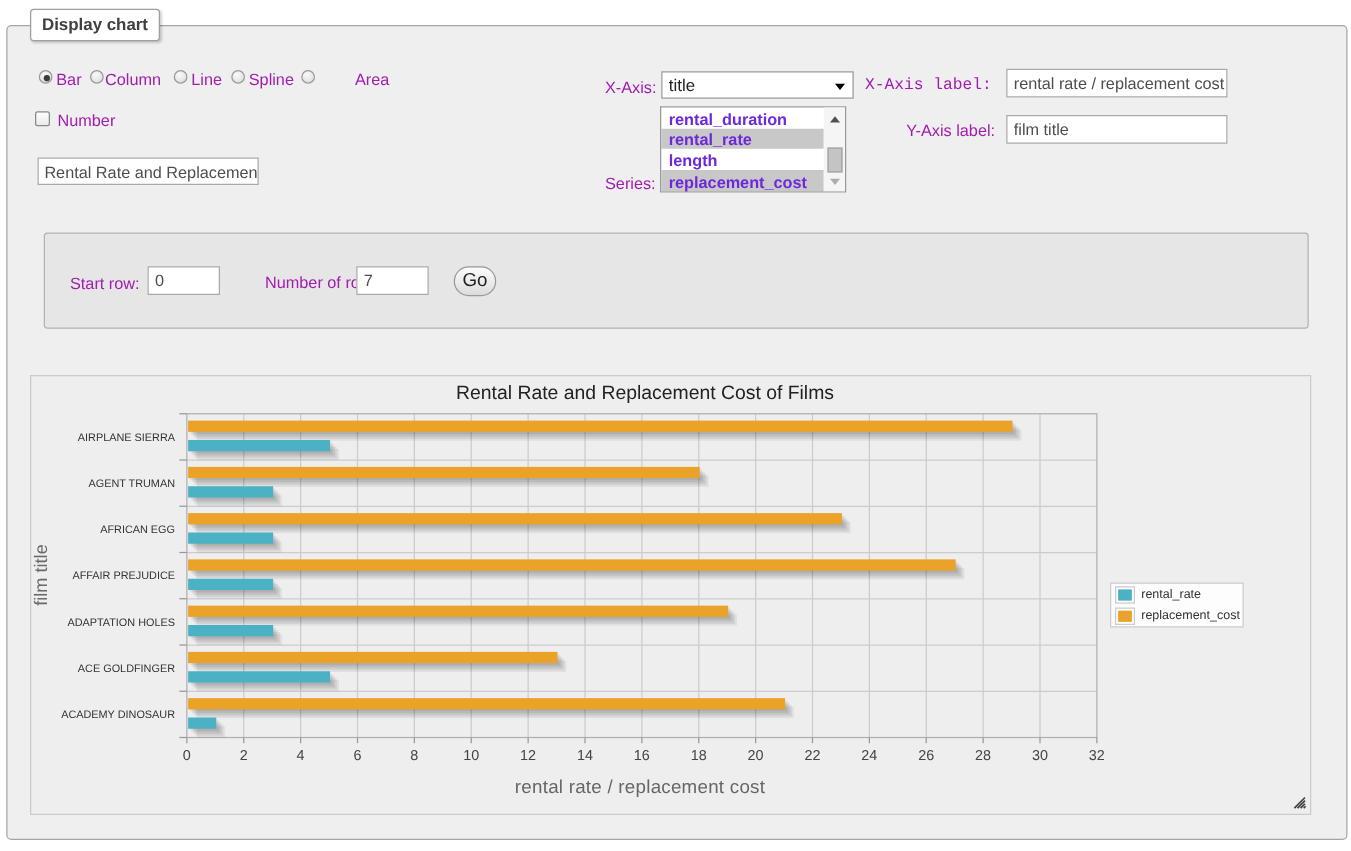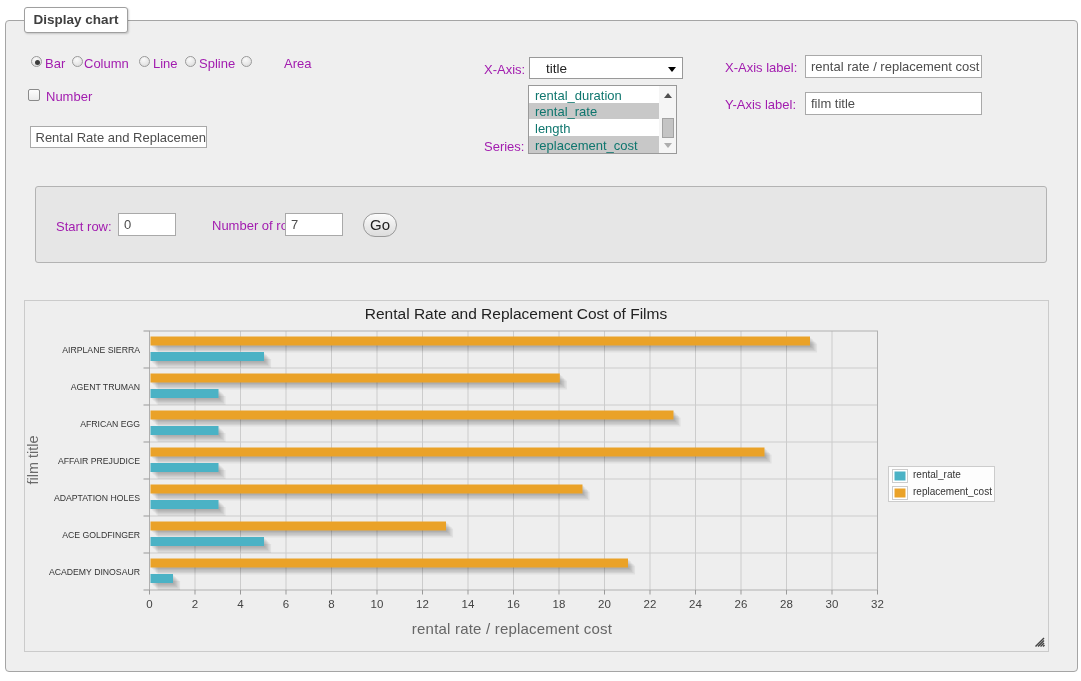--- a/index.html
+++ b/index.html
@@ -35,38 +35,38 @@
   <div class="lbl" style="left:255px; top:55.5px;margin-left:29px;">Area</div>
 
   <div class="abs" style="left:28px; top:89px; width:12px; height:12px; border:1px solid #8a8a8a;
        border-radius:2px; background:linear-gradient(#fdfdfd,#ebebeb);"></div>
   <div class="lbl" style="left:46px; top:88.5px;">Number</div>
 
   <div class="inp" style="left:29.5px; top:125.5px; width:177px; height:22px;">Rental Rate and Replacement Cost of Films</div>
 
   <div class="lbl" style="left:484px; top:61.5px;">X-Axis:</div>
   <div class="abs" style="left:529px; top:57px; width:154px; height:22px; background:#ffffff;
-       border:1px solid #999999; font-size:13.5px; color:#222222; line-height:21px; padding-left:16px;">title</div>
+       border:1px solid #999999; font-size:13.5px; color:#222222; line-height:21px; padding-left:5px;">title</div>
   <div class="abs" style="left:667.5px; top:66.5px; width:0; height:0; border-left:4.5px solid transparent;
        border-right:4.5px solid transparent; border-top:5px solid #000000;"></div>
 
   <div class="abs" style="left:528px; top:85px; width:149px; height:69px; background:#ffffff; border:1px solid #999999;"></div>
   <div class="abs" style="left:529px; top:102.7px; width:130px; height:16.7px; background:#c8c8c8;"></div>
   <div class="abs" style="left:529px; top:136.1px; width:130px; height:16.9px; background:#c8c8c8;"></div>
-  <div class="abs" style="left:535px; top:87.5px; font-size:13px; color:#0f766e; line-height:16.7px;">rental_duration<br>rental_rate<br>length<br>replacement_cost</div>
+  <div class="abs" style="left:535px; top:87.5px; font-size:13px; color:#6d28d9; line-height:16.7px;font-weight:bold;">rental_duration<br>rental_rate<br>length<br>replacement_cost</div>
 
   <div class="abs" style="left:659px; top:86px; width:17px; height:67px; background:#f5f5f5;"></div>
   <div class="abs" style="left:662px; top:117.5px; width:12px; height:20px; background:#c4c4c4; border:1px solid #a2a2a2;"></div>
   <div class="abs" style="left:663.5px; top:93px; width:0; height:0; border-left:4px solid transparent;
        border-right:4px solid transparent; border-bottom:5px solid #505050;"></div>
   <div class="abs" style="left:663.5px; top:143px; width:0; height:0; border-left:4px solid transparent;
        border-right:4px solid transparent; border-top:5px solid #adadad;"></div>
   <div class="lbl" style="left:484px; top:138.5px;">Series:</div>
 
-  <div class="lbl" style="left:725px; top:59.5px;">X-Axis label:</div>
+  <div class="lbl" style="left:692px; top:59.5px;font-family:Liberation Mono, monospace;">X-Axis label:</div>
   <div class="inp" style="left:805px; top:54.5px; width:177px; height:23px;">rental rate / replacement cost</div>
   <div class="lbl" style="left:725px; top:96.5px;">Y-Axis label:</div>
   <div class="inp" style="left:805px; top:91.5px; width:177px; height:23px;">film title</div>
 
   <div class="abs" style="left:35px; top:185.5px; width:1012px; height:77px; background:#e6e6e6;
        border:1px solid #b3b3b3; border-radius:3px;"></div>
   <div class="lbl" style="left:56px; top:219px;">Start row:</div>
   <div class="inp" style="left:118px; top:213px; width:58px; height:23px;">0</div>
   <div class="lbl" style="left:199px; top:217.5px;margin-left:13px;">Number of rows:</div>
   <div class="inp" style="left:285px; top:213px; width:58px; height:23px;">7</div>

